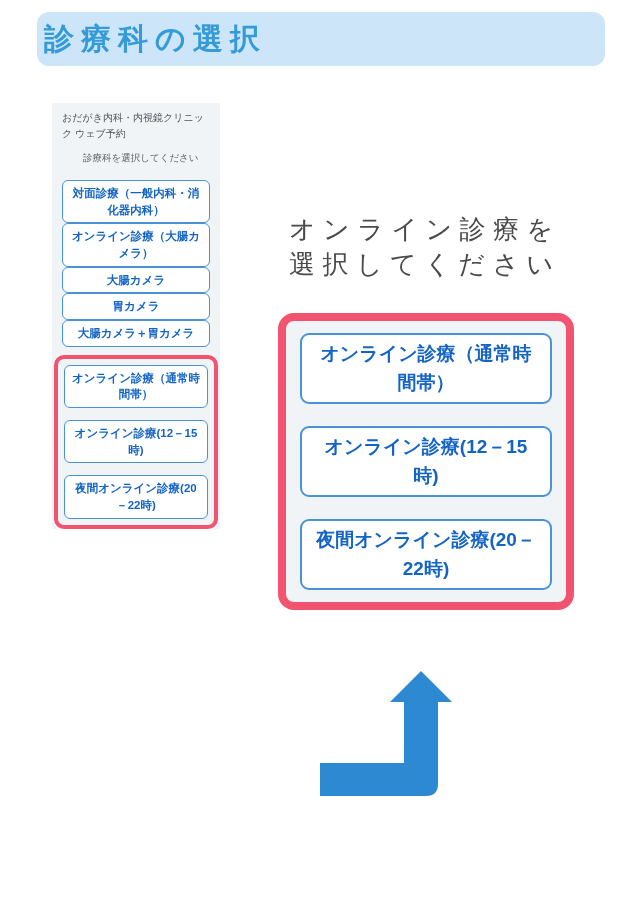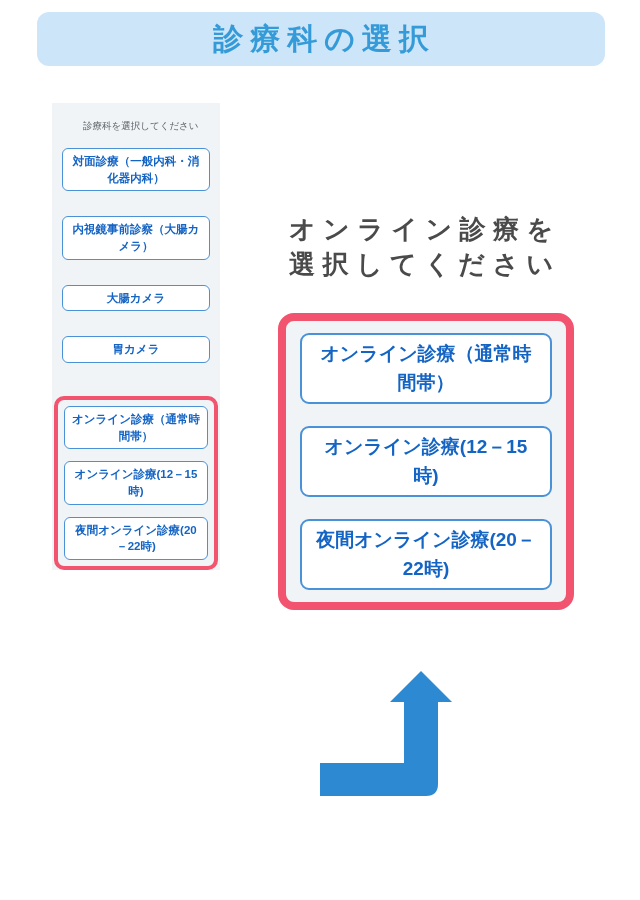--- a/index.html
+++ b/index.html
@@ -6,53 +6,53 @@
   body {
     width:640px; height:900px; position:relative; overflow:hidden;
     background:#ffffff;
     font-family:"Liberation Sans", sans-serif;
   }
 
   
   .banner {
     position:absolute; left:37px; top:12px; width:568px; height:54px;
     background:var(--header-bg,#cde5f8); border-radius:12px;
-    display:flex; align-items:center; justify-content:center;
+    display:flex; align-items:center; 
   }
   .banner-title {
     color:var(--header-text,#359bd8); font-size:30px; font-weight:600;
     letter-spacing:7px; text-indent:7px; white-space:nowrap;
   }
 
   
   .sidebar {
     position:absolute; left:52px; top:103px; width:168px;
     background:var(--sidebar-bg,#f1f4f6);
     box-sizing:border-box; padding:7px 10px 0;
   }
   .clinic-title { font-size:10px; color:#4d5259; line-height:1.6; }
   .subtitle { font-size:9.5px; color:#5a6066; margin:10px 0 0 21px; white-space:nowrap;font-family:Liberation Serif, serif; }
-  .btn-col { display:flex; flex-direction:column; gap:25px; margin-top:15px; }
+  .btn-col { display:flex; flex-direction:column; gap:0; margin-top:15px; }
   .sb-btn {
     background:#ffffff; border:1.6px solid var(--button-border,#4a92d8);
     border-radius:6px; color:var(--button-text,#1464c4);
     font-weight:bold; font-size:11.5px; line-height:1.45;
     text-align:center; padding:4px 5px; cursor:pointer;
   }
   .sb-highlight {
     border:4px solid var(--highlight-pink,#f2536e); border-radius:10px;
     margin:8px -8px 0; padding:6px 6px;
     display:flex; flex-direction:column; gap:12px;
   }
 
   
   .instruction {
     position:absolute; left:289px; top:212px;
     color:var(--instruction-text,#4a4a4a);
-    font-size:26px; font-weight:700; letter-spacing:7.5px; line-height:1.33;
+    font-size:26px; font-weight:400; letter-spacing:7.5px; line-height:1.33;
     white-space:nowrap;
     text-align:center;
   }
 
   
   .panel {
     position:absolute; left:278px; top:313px; width:296px;
     box-sizing:border-box;
     background:var(--sidebar-bg,#f1f4f6);
     border:8px solid var(--highlight-pink,#f2536e); border-radius:16px;
@@ -70,26 +70,28 @@
   .arrow path { fill:var(--arrow-blue,#2e89d3); }
 </style>
 </head>
 <body>
 
 <div class="banner">
   <div class="banner-title">診療科の選択</div>
 </div>
 
 <div class="sidebar">
+  <div class="clinic-title">おだがき内科・内視鏡クリニック ウェブ予約</div>
   <div class="subtitle">診療科を選択してください</div>
   <div class="btn-col">
     <div class="sb-btn">対面診療（一般内科・消化器内科）</div>
-    <div class="sb-btn">内視鏡事前診察（大腸カメラ）</div>
+    <div class="sb-btn">オンライン診療（大腸カメラ）</div>
     <div class="sb-btn">大腸カメラ</div>
     <div class="sb-btn">胃カメラ</div>
+    <div class="sb-btn">大腸カメラ＋胃カメラ</div>
     <div class="sb-highlight">
       <div class="sb-btn">オンライン診療（通常時間帯）</div>
       <div class="sb-btn">オンライン診療(12－15時)</div>
       <div class="sb-btn">夜間オンライン診療(20－22時)</div>
     </div>
   </div>
 </div>
 
 <div class="instruction">
   <div>オンライン診療を</div>

